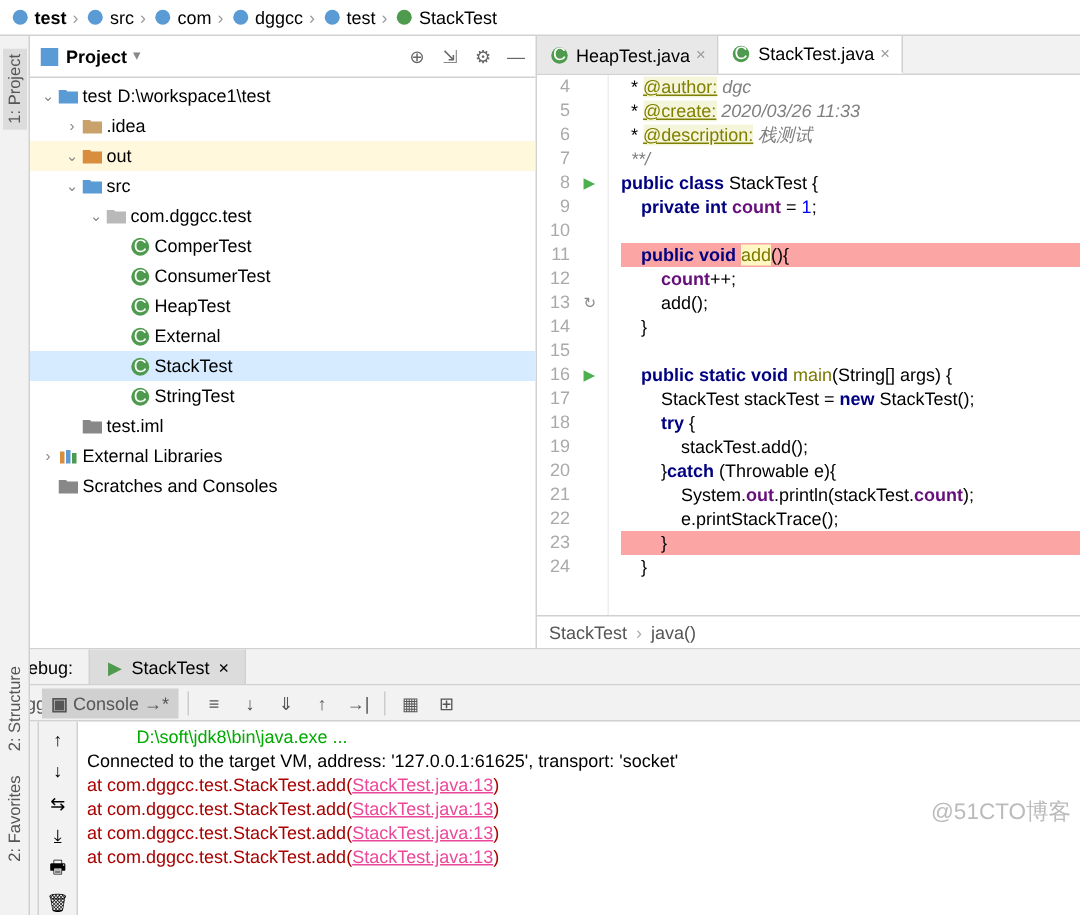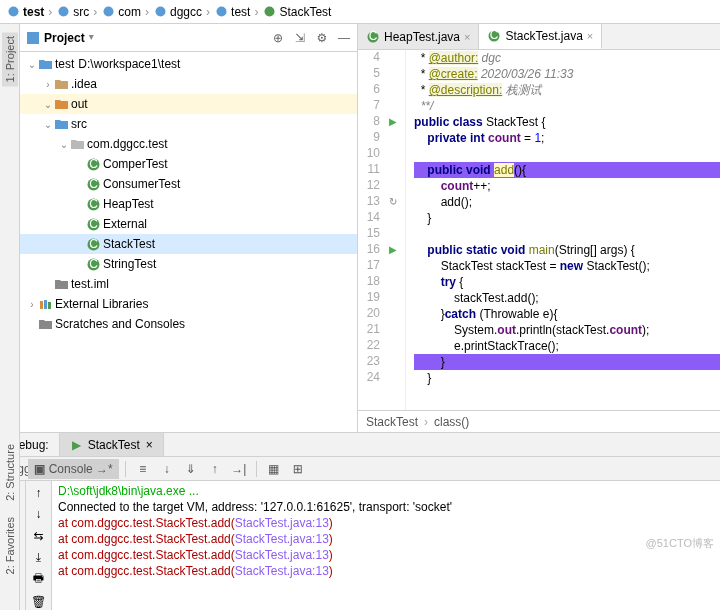--- a/index.html
+++ b/index.html
@@ -34,39 +34,39 @@
 .gutter-ln { width:28px; text-align:right; color:#aaa; padding:0 6px; background:#fff; }
 .gutter-marks { width:20px; background:#fff; border-right:1px solid #eee; position:relative; }
 .run-mark { color:#4caf50; font-size:10px; position:absolute; left:3px; }
 .code { flex:1; white-space:pre; padding-left:8px; background:#fff; line-height:16px; }
 .code .kw { color:#000080; font-weight:bold; }
 .code .num { color:#0000ff; }
 .code .cm { color:#808080; font-style:italic; }
 .code .ann { color:#808000; background:#f5f5dc; text-decoration:underline; }
 .code .fld { color:#660e7a; font-weight:bold; }
 .code .mth { color:#7a7a00; }
-.code .hl-line { background:#8b5cf6; display:block; }
+.code .hl-line { background:#fca5a5; display:block; }
 .editor-crumb { height:22px; border-top:1px solid #d1d1d1; padding:0 8px; display:flex; align-items:center; color:#555; font-size:11px; }
 .debug-panel { border-top:1px solid #d1d1d1; height:178px; display:flex; flex-direction:column; }
 .debug-tabs { height:24px; background:#f2f2f2; border-bottom:1px solid #d1d1d1; display:flex; align-items:center; }
 .debug-tabs .dtab { padding:0 10px; height:100%; display:flex; align-items:center; border-right:1px solid #d1d1d1; }
 .debug-tabs .dtab.active { background:#dcdcdc; }
 .debug-toolbar { height:24px; background:#f2f2f2; border-bottom:1px solid #d1d1d1; display:flex; align-items:center; padding:0 4px; gap:2px; }
 .debug-toolbar .tbtn { width:22px; height:20px; display:flex; align-items:center; justify-content:center; color:#555; }
 .debug-toolbar .tbtn.active { background:#d0d0d0; }
 .debug-toolbar .sep-v { width:1px; height:16px; background:#ccc; margin:0 4px; }
 .debug-body { flex:1; display:flex; overflow:hidden; }
 .debug-side { width:26px; background:#f2f2f2; border-right:1px solid #d1d1d1; display:flex; flex-direction:column; align-items:center; padding-top:4px; gap:6px; }
 .debug-side .sbtn { width:18px; height:18px; display:flex; align-items:center; justify-content:center; }
 .console { flex:1; font-family:"Consolas","Courier New",monospace; font-size:12px; padding:2px 6px; overflow:auto; line-height:16px; }
 .console .c-out { color:#000; }
-.console .c-sys { color:#0a0; }
+.console .c-sys { color:#0a0;margin-left:33px; }
 .console .c-err { color:#a00; }
-.console .c-link { color:#8b5cf6; }
-.watermark { position:absolute; right:6px; bottom:60px; color:#bbb; font-size:11px; pointer-events:none;margin-top:38px; }
+.console .c-link { color:#ec4899; text-decoration:underline; }
+.watermark { position:absolute; right:6px; bottom:60px; color:#bbb; font-size:15px; pointer-events:none;margin-top:38px; }
 svg { display:block; }
 </style>
 </head>
 <body>
 
 <div class="breadcrumb row" id="breadcrumb">
     <span class="bc-item">
       <span class="ico">
         <svg width="11" height="11">
           <circle cx="5.5" cy="5.5" r="5" fill="#5b9bd5"></circle>
@@ -354,21 +354,21 @@
         }<span class="kw">catch</span> (Throwable e){
             System.<span class="fld">out</span>.println(stackTest.<span class="fld">count</span>);
             e.printStackTrace();
 <span class="hl-line">        }
 </span>    }
 </div>
     </div>
     <div class="editor-crumb">
       <span>StackTest</span>
         <span style="margin:0 6px;color:#aaa">›</span>
-        <span>class()</span>
+        <span>java()</span>
     </div>
   </div>
 </div>
 
 <div class="debug-panel">
   <div class="debug-tabs">
     <div class="dtab">Debug:</div>
     <div class="dtab active">
       <span class="ico" style="color:#4e9a4e;margin-right:4px">▶</span>
       <span>StackTest</span>

